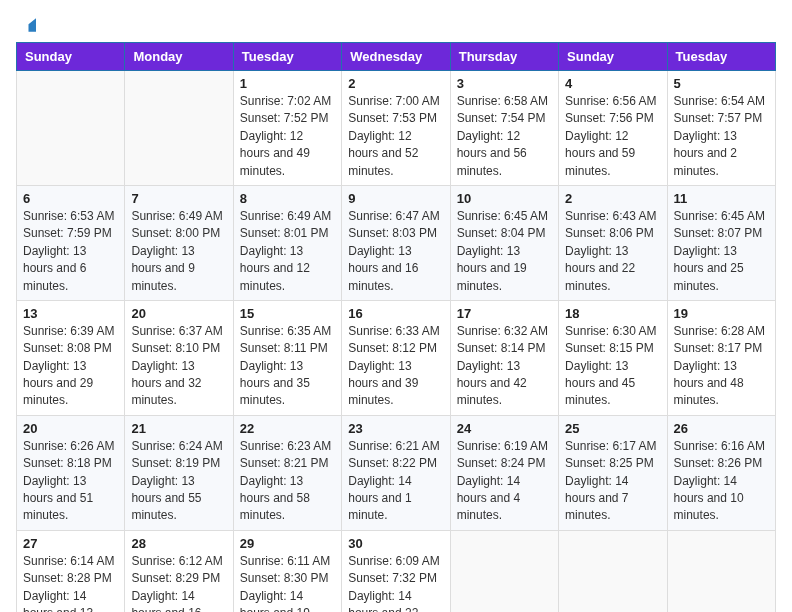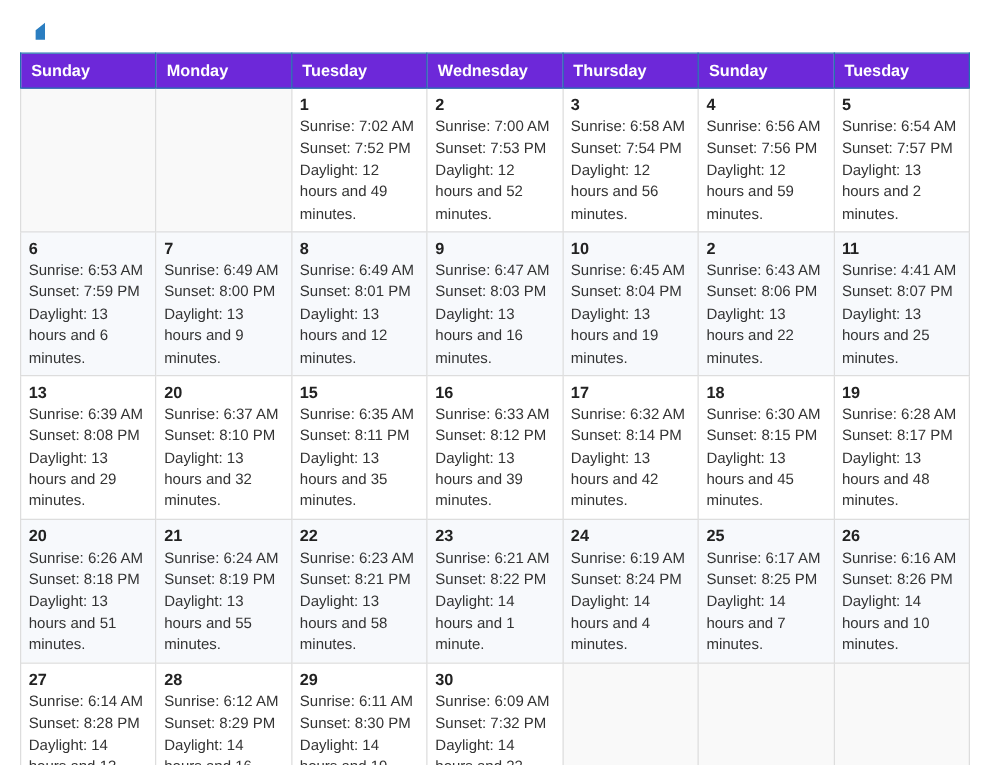--- a/index.html
+++ b/index.html
@@ -188,21 +188,21 @@
 Daylight: 13 hours and 19 minutes.</div>
         </td>
         <td>
           <span class="day-num">2</span>
           <div class="day-info">Sunrise: 6:43 AM
 Sunset: 8:06 PM
 Daylight: 13 hours and 22 minutes.</div>
         </td>
         <td>
           <span class="day-num">11</span>
-          <div class="day-info">Sunrise: 4:41 AM
+          <div class="day-info">Sunrise: 6:45 AM
 Sunset: 8:07 PM
 Daylight: 13 hours and 25 minutes.</div>
         </td>
       </tr>
       <tr>
         <td>
           <span class="day-num">13</span>
           <div class="day-info">Sunrise: 6:39 AM
 Sunset: 8:08 PM
 Daylight: 13 hours and 29 minutes.</div>

